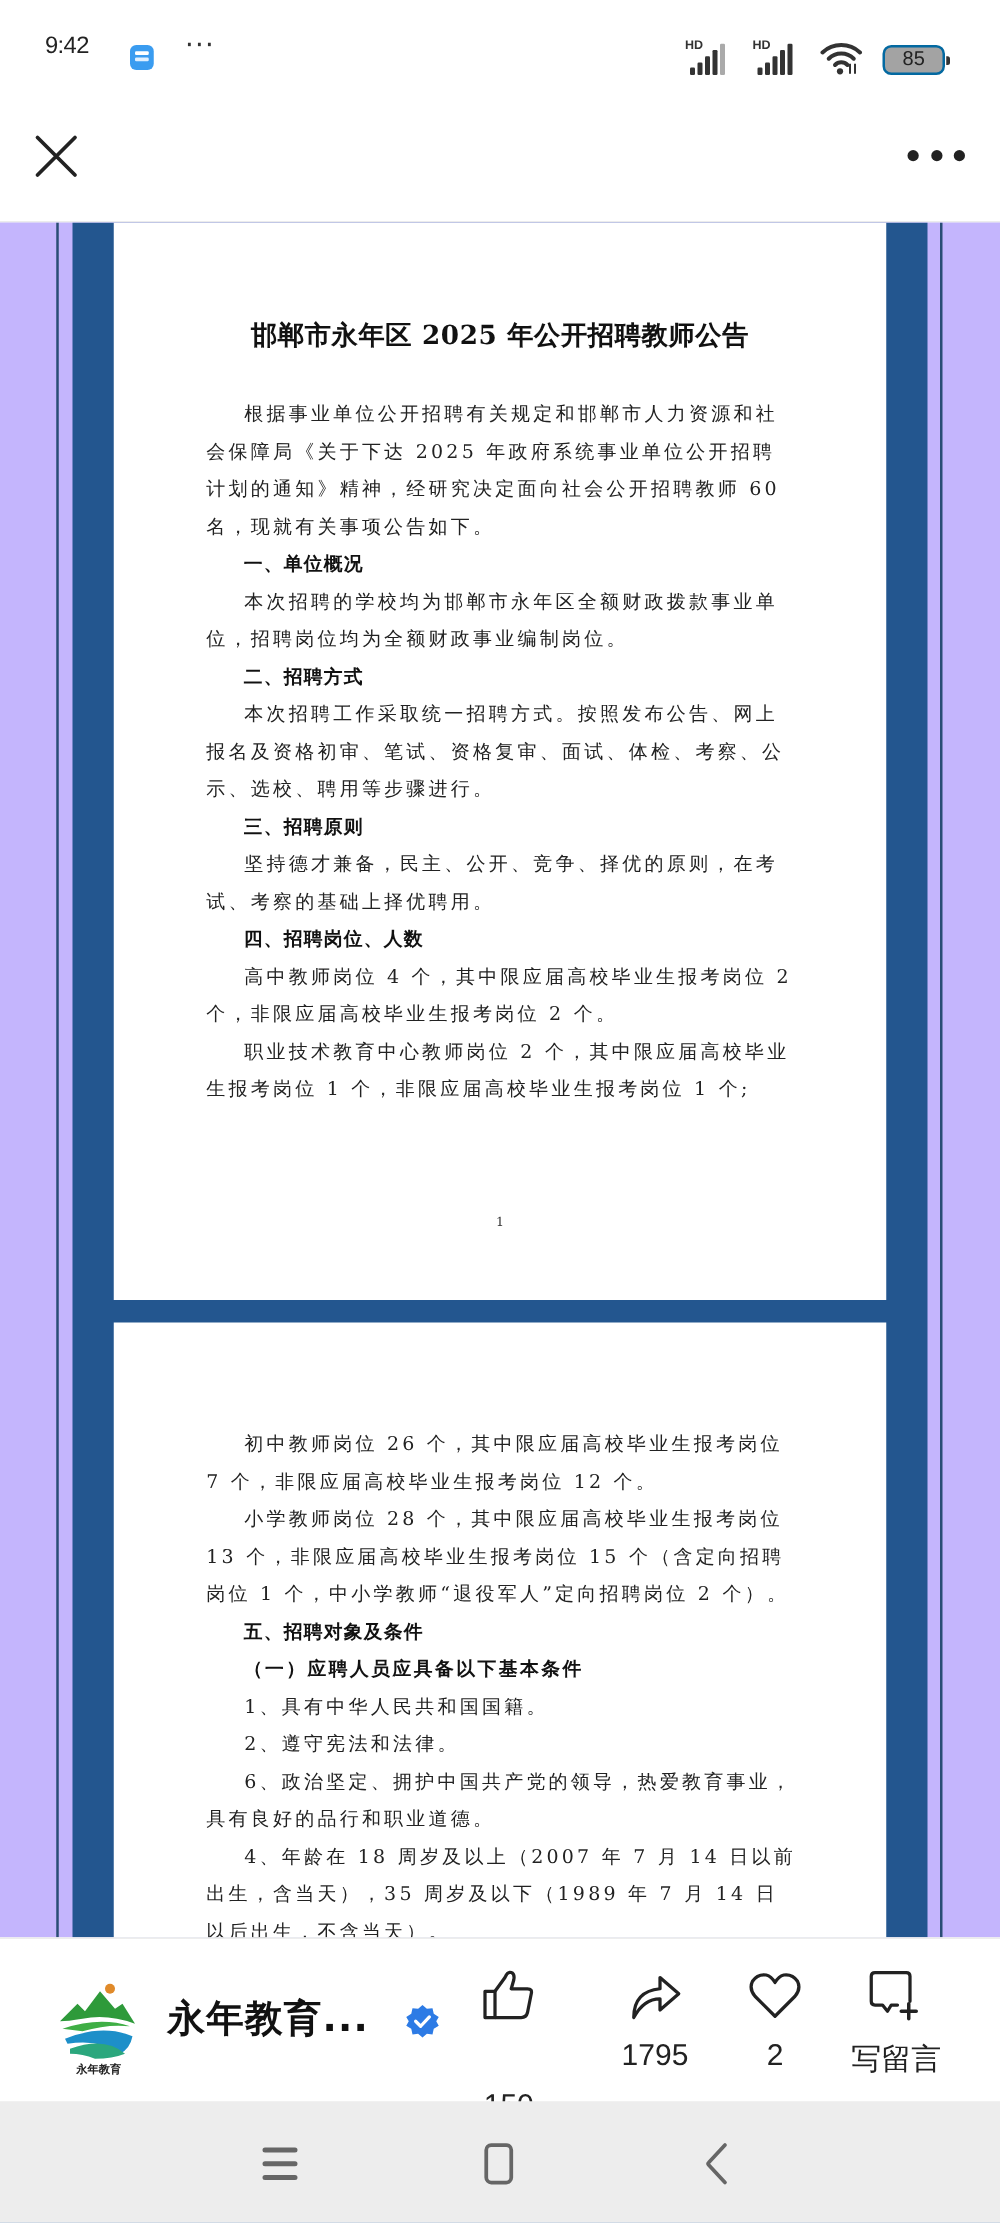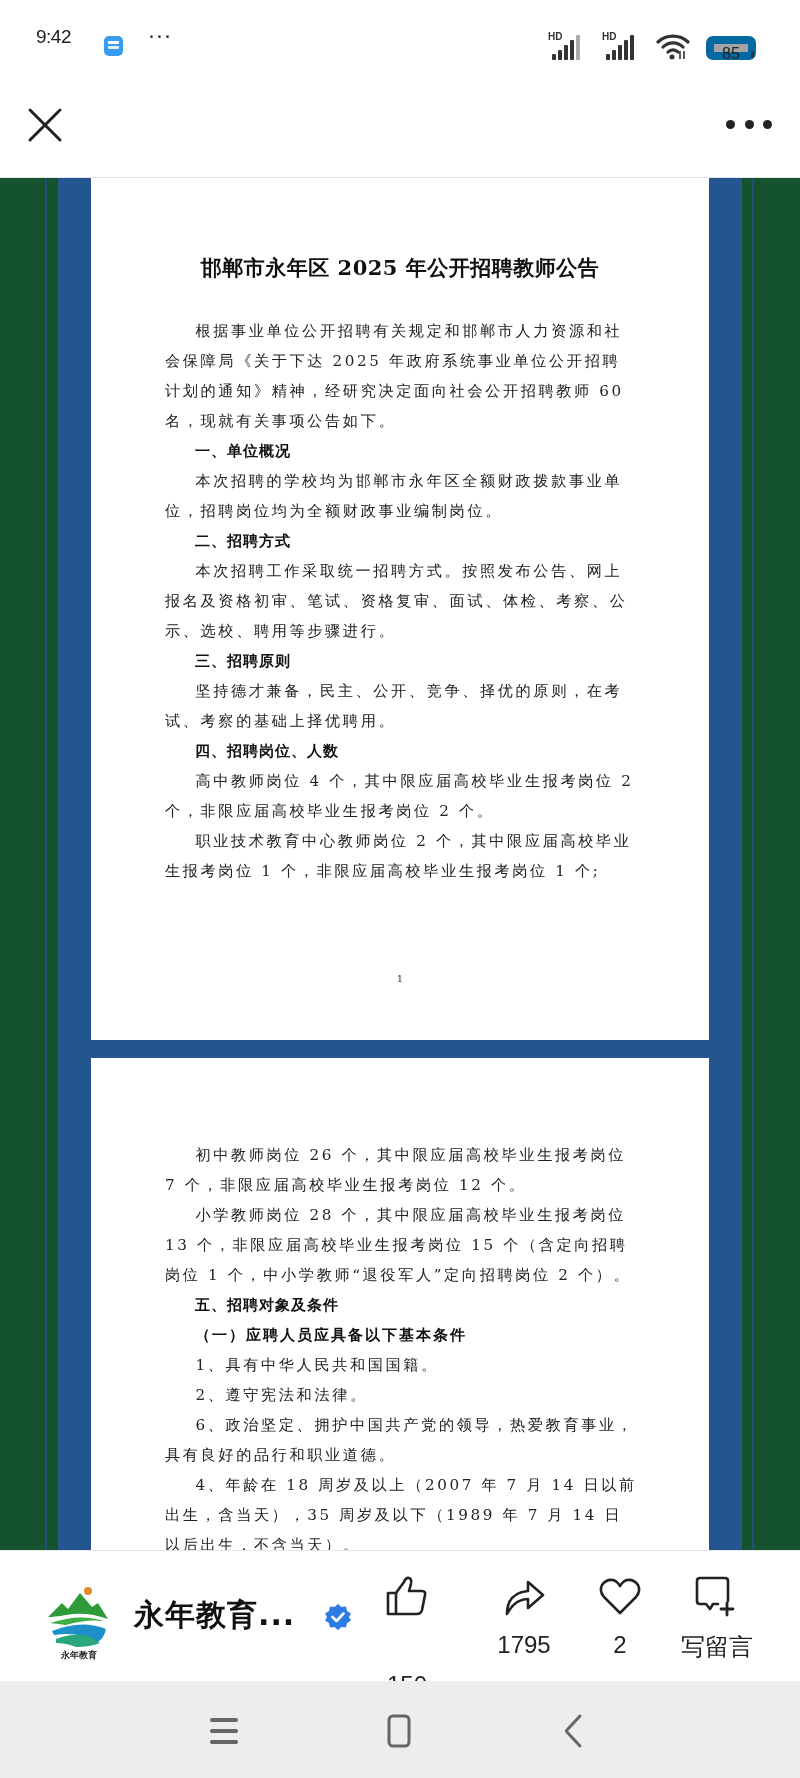--- a/index.html
+++ b/index.html
@@ -12,31 +12,31 @@
   .status-app-icon { position: absolute; left: 104px; top: 36px; width: 19px; height: 20px; border-radius: 5px; background: #3a9cf0; }
   .status-app-icon::after { content: ""; position: absolute; left: 4px; top: 5px; width: 11px; height: 3px; background: #fff; border-radius: 1px; box-shadow: 0 5px 0 #dfefff; }
   .status-dots { position: absolute; left: 148px; top: 24px; font-size: 22px; color: #333; letter-spacing: 1px; }
   .status-right { position: absolute; right: 44px; top: 30px; display: flex; align-items: flex-end; gap: 16px; height: 30px; }
   .signal { position: relative; width: 38px; height: 28px; }
   .signal .hd { position: absolute; left: 0; top: -1px; font-size: 10px; font-weight: bold; color: #333; font-family: "Liberation Sans", sans-serif; }
   .signal .bars { position: absolute; left: 4px; bottom: 0; display: flex; align-items: flex-end; gap: 2px; }
   .signal .bars span { display: block; width: 4px; background: #333; border-radius: 1px; }
   .signal .bars span.dim { background: #aaa; }
   .wifi { width: 34px; height: 28px; position: relative; }
-  .battery { position: relative; width: 50px; height: 24px; border: 8px solid #0369a1; border-radius: 7px; font-size: 16px; line-height: 20px; text-align: center; color: #222; font-family: "Liberation Sans", sans-serif; background: #a3a3a3; }
+  .battery { position: relative; width: 50px; height: 24px; border: 2px solid #0369a1; border-radius: 7px; font-size: 16px; line-height: 20px; text-align: center; color: #222; font-family: "Liberation Sans", sans-serif; background: #a3a3a3; }
   .battery::after { content: ""; position: absolute; right: -6px; top: 7px; width: 3px; height: 7px; background: #333; border-radius: 0 2px 2px 0; }
 
   
   .top-nav { position: absolute; top: 92px; left: 0; width: 800px; height: 86px; background: #fff; border-bottom: 1px solid #e6e6e6; }
   .close-btn { position: absolute; left: 26px; top: 14px; width: 38px; height: 38px; cursor: pointer; }
   .more-btn { position: absolute; right: 28px; top: 22px; width: 46px; height: 20px; cursor: pointer; display: flex; justify-content: space-between; align-items: center; }
   .more-btn span { display: block; width: 9px; height: 9px; background: #222; border-radius: 50%; }
 
   
-  .doc-viewport { position: absolute; top: 178px; left: 0; width: 800px; height: 1372px; overflow: hidden; background: #14532d; padding-left: 45px; }
+  .doc-viewport { position: absolute; top: 178px; left: 0; width: 800px; height: 1372px; overflow: hidden; background: #c4b5fd; padding-left: 45px; }
   .edge-line { position: absolute; top: 0; width: 2px; height: 100%; background: #2a4d75; }
   .edge-line.left { left: 45px; }
   .edge-line.right { left: 752px; }
   .doc-frame { position: absolute; left: 58px; top: 0; width: 684px; height: 100%; background: #23568f; }
   .doc-page { position: absolute; left: 33px; width: 618px; background: #fff; }
   .doc-page.p1 { top: 0; height: 862px; }
   .doc-page.p2 { top: 880px; height: 600px; }
   .doc-text { position: absolute; left: 74px; width: 472px; font-family: "DejaVu Serif", "Liberation Serif", serif; font-size: 15.2px; color: #222; line-height: 30px; letter-spacing: 2.6px; }
   .doc-title { position: absolute; left: 0; width: 100%; top: 76px; text-align: center; font-family: "DejaVu Serif", "Liberation Serif", serif; font-weight: bold; font-size: 21px; color: #111; letter-spacing: 0.5px; }
   .p { text-indent: 2em; }

